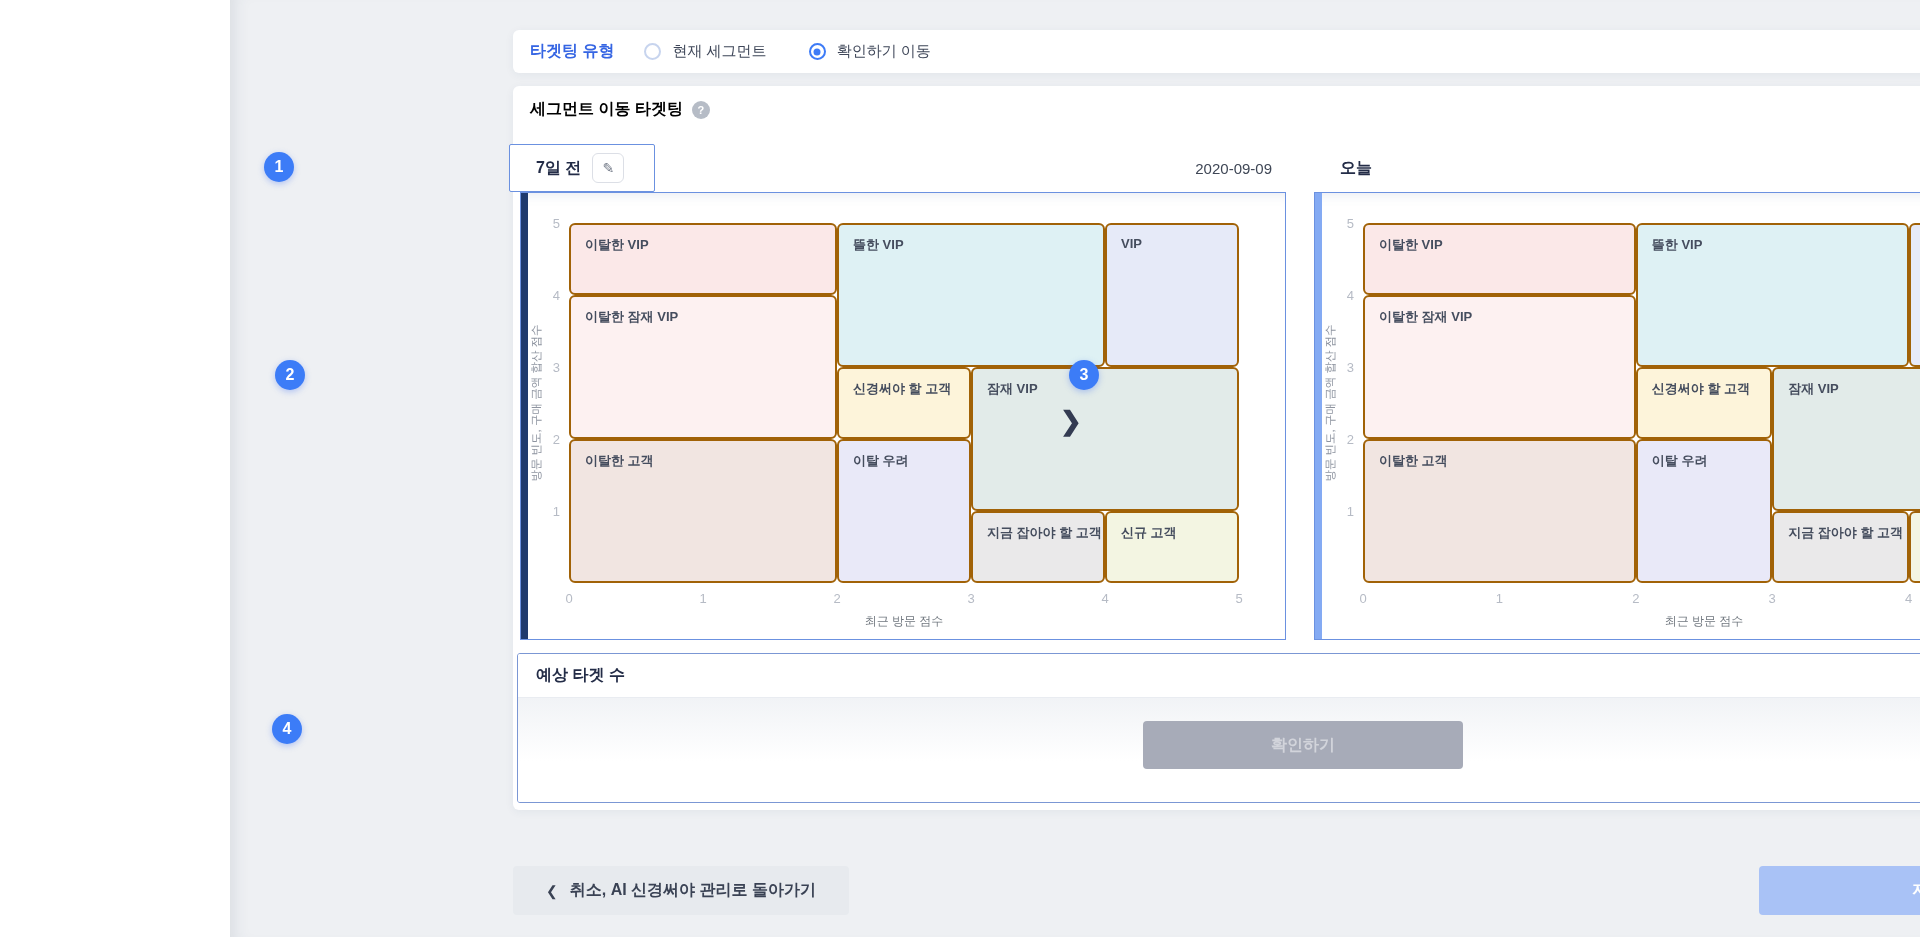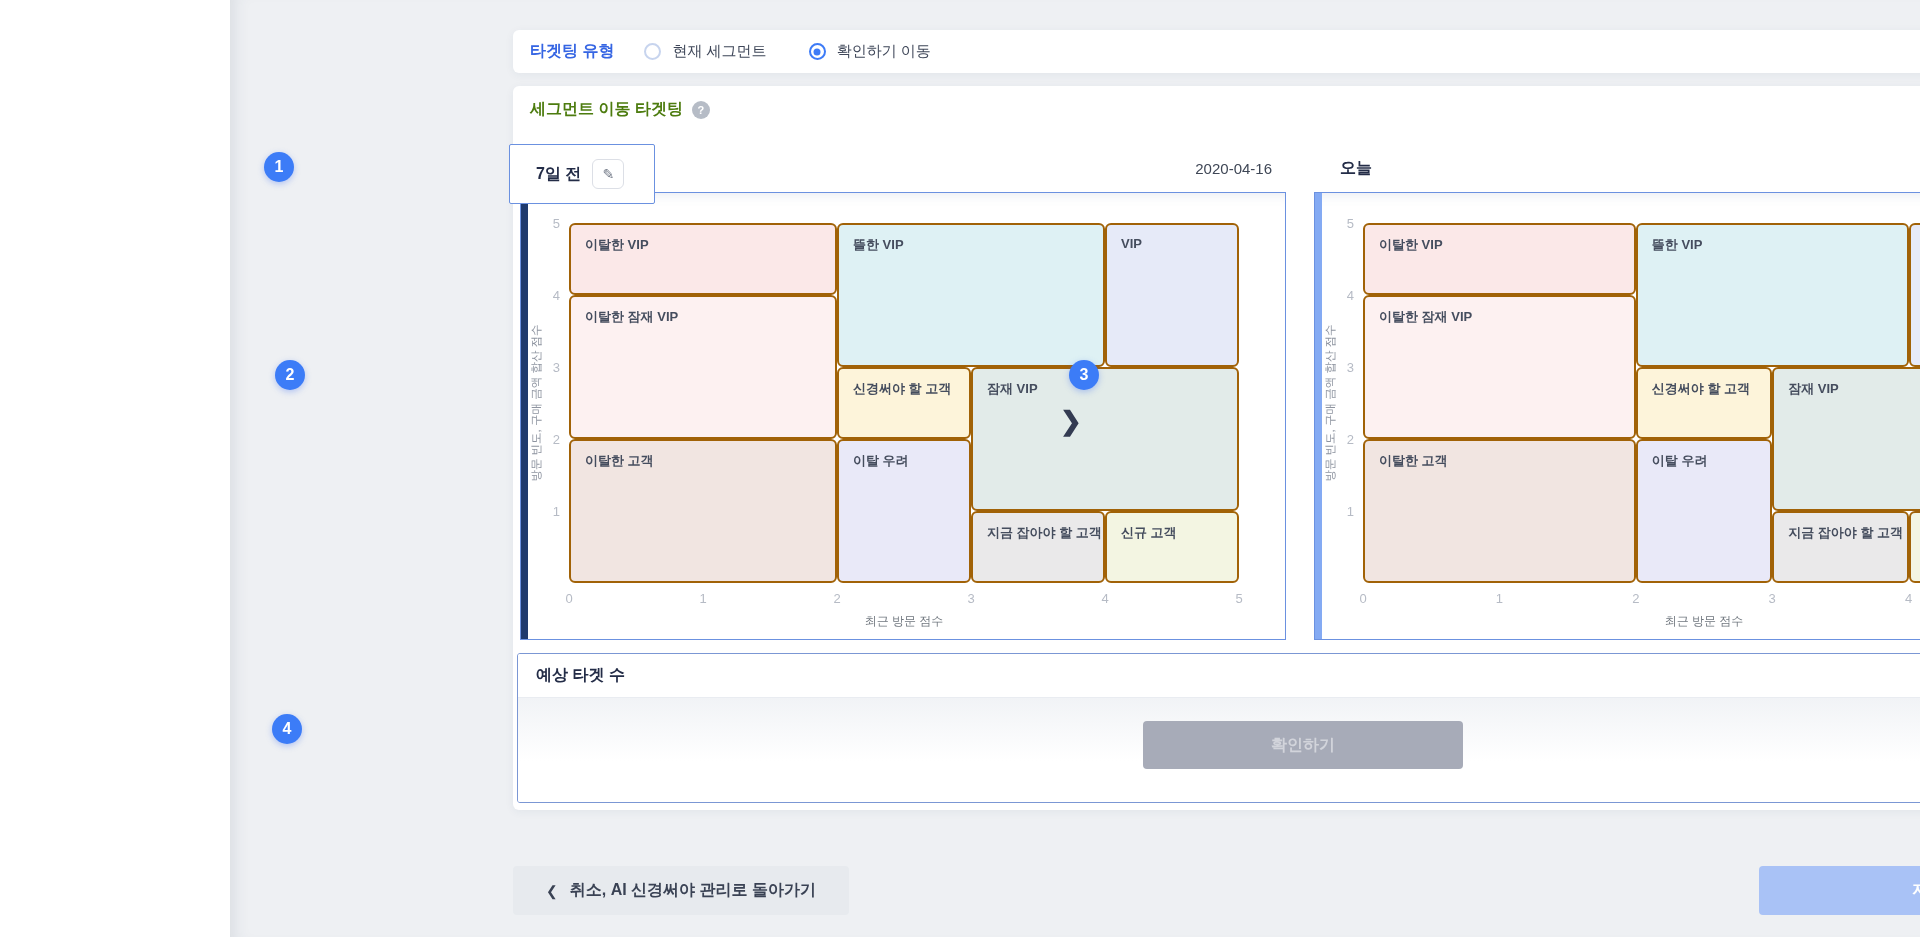--- a/index.html
+++ b/index.html
@@ -22,31 +22,31 @@
     background:#fff; margin-right:11px; position:relative; }
   .radio.checked { border-color:#3d7bf7; }
   .radio.checked::after { content:""; position:absolute; left:50%; top:50%;
     width:7px; height:7px; border-radius:50%; background:#3d7bf7;
     transform:translate(-50%,-50%); }
   .radio-text { font-size:15px; color:#3f4759; }
 
   
   .main-card { left:283px; top:86px; width:1594px; height:724px; }
   .section-header { display:flex; align-items:center; gap:9px; padding:13px 0 0 17px; }
-  .section-title { color:#4d7c0f; font-weight:700; font-size:16px; }
+  .section-title { color:#000000; font-weight:700; font-size:16px; }
   .help-icon { width:18px; height:18px; border-radius:50%; background:#b6bcc6;
     color:#fff; font-size:11px; font-weight:700; display:flex; align-items:center;
     justify-content:center; cursor:pointer; }
 
   
   .chart-col { position:absolute; top:58px; }
   .chart-col.left  { left:7px;   width:766px; }
   .chart-col.right { left:801px; width:778px; }
   .chart-header { position:relative; height:48px; }
-  .period-box { position:absolute; left:-11px; top:0; height:60px; min-width:146px;
+  .period-box { position:absolute; left:-11px; top:0; height:48px; min-width:146px;
     background:#fff; border:1px solid #6b91e0; border-radius:2px;
     display:flex; align-items:center; padding:0 12px 0 26px; gap:11px; z-index:3; }
   .chart-title-text { font-size:16px; font-weight:700; color:#232c47; white-space:nowrap; }
   .edit-btn { width:32px; height:30px; border:1px solid #dcdfe6; border-radius:6px;
     background:#fff; color:#6a7280; font-size:14px; display:flex; align-items:center;
     justify-content:center; cursor:pointer; }
   .chart-title-plain { position:absolute; left:26px; top:50%; transform:translateY(-50%);
     font-size:16px; font-weight:700; color:#232c47; }
   .chart-date { position:absolute; right:14px; top:50%; transform:translateY(-50%);
     font-size:15px; color:#3f4756; }
@@ -128,21 +128,21 @@
     </div>
 
     <div class="chart-col left">
       <div class="chart-header">
         <div class="period-box">
           <span class="chart-title-text">7일 전</span>
           <button class="edit-btn">
             <span>✎</span>
           </button>
         </div>
-        <span class="chart-date">2020-04-16</span>
+        <span class="chart-date">2020-09-09</span>
       </div>
       <div class="chart-box">
         <div class="accent-bar" style="background: rgb(31, 58, 109);"></div>
         <div class="plot">
           <span class="x-axis-label">최근 방문 점수</span>
           <span class="y-axis-label">방문 빈도, 구매 금액 합산 점수</span>
         <div class="seg" style="left: 0%; width: 40%; bottom: 80%; height: 20%; background: rgb(251, 232, 232);">
               <span class="seg-label">이탈한 VIP</span>
             </div>
             <div class="seg" style="left: 40%; width: 40%; bottom: 60%; height: 40%; background: rgb(222, 241, 244);">

